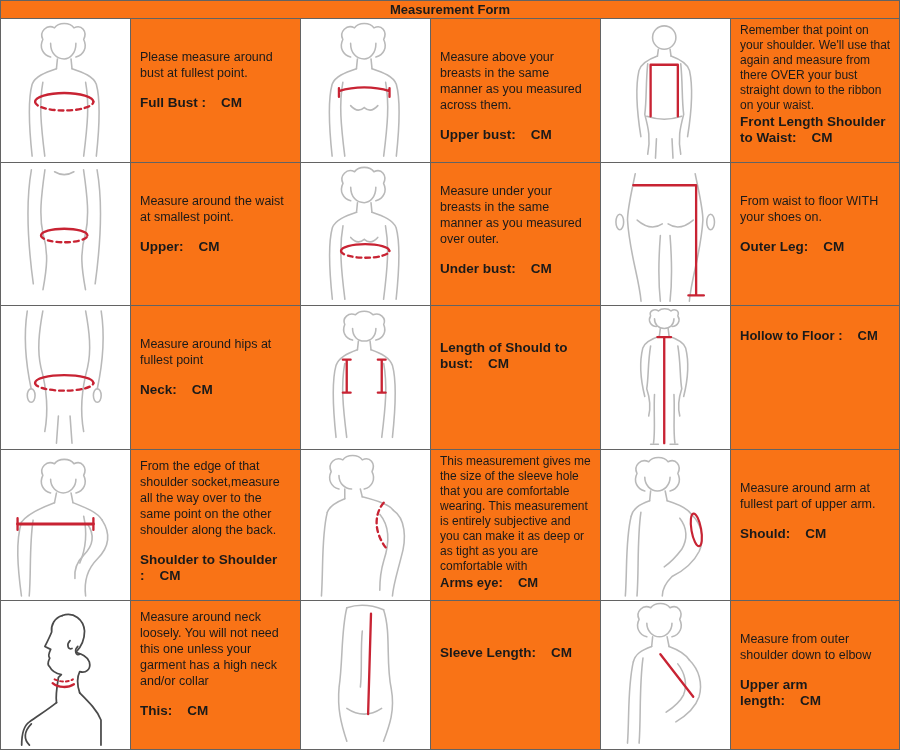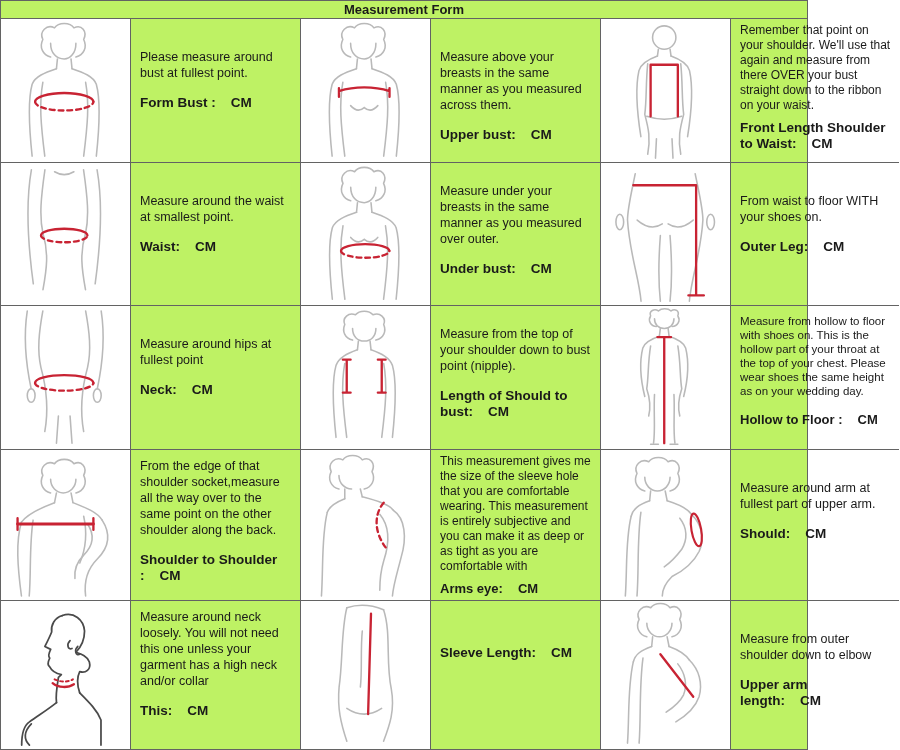--- a/index.html
+++ b/index.html
@@ -3,36 +3,36 @@
 <meta charset="utf-8">
 <style>
   :root{
     --measure-red:#c82333;
     --figure-gray:#b9b9b9;
     --sketch-dark:#4a4a4a;
     --border-gray:#636363;
   }
   *{margin:0;padding:0}
   body{background:#fff;font-family:"Liberation Sans",sans-serif;color:#1a1a1a}
-  .page{width:808px;height:750px;box-sizing:border-box;border:1px solid var(--border-gray);background:#bef264}
+  .page{width:900px;height:750px;box-sizing:border-box;border:1px solid var(--border-gray);background:#f97316}
   .title-bar{height:17px;line-height:17px;text-align:center;font-weight:bold;font-size:13px;border-bottom:1px solid var(--border-gray)}
   .grid{display:grid;grid-template-columns:130px 170px 130px 170px 130px 168px;grid-template-rows:144px 143px 144px 151px 148px}
   .cell{box-sizing:border-box;border-right:1px solid var(--border-gray);border-bottom:1px solid var(--border-gray);overflow:hidden}
   .grid .cell:nth-child(6n){border-right:none}
   .grid .cell:nth-child(n+25){border-bottom:none}
   .fig-cell{display:flex;align-items:center;justify-content:center;background:#fff}
   .fig-cell svg{width:98%;height:98%}
   .text-cell{padding:20px 8px 4px 9px;font-size:12.5px;line-height:16px}
   .pt-lg{padding-top:30px}
   .pt-sm{padding-top:8px}
   .small{font-size:11.5px;line-height:14px}
   .dense{font-size:12px;line-height:15px;padding-top:4px}
   .label{font-weight:bold;font-size:13.5px;line-height:16px;margin-top:14px}
   .small .label{font-size:13px}
-  .dense .label{margin-top:7px}
+  .dense .label{margin-top:1px}
   .unit{margin-left:15px}
   .fig-line{fill:none;stroke:var(--figure-gray);stroke-width:1.6;stroke-linecap:round;stroke-linejoin:round}
   .fig-dark{fill:none;stroke:var(--sketch-dark);stroke-width:1.8;stroke-linecap:round;stroke-linejoin:round}
   .red-line{fill:none;stroke:var(--measure-red);stroke-width:2.4;stroke-linecap:round}
   .red-thick{stroke-width:3}
   .red-dash{stroke-dasharray:5,4}
 </style>
 </head>
 <body>
 
@@ -46,21 +46,21 @@
         <path class="fig-line" d="M50,24 C50,34 56,40 64,40 C70,40 76,34 76,24"></path>
         <path class="fig-line" d="M57,40 L56,50 M71,40 L72,50"></path>
         <path class="fig-line" d="M56,50 C44,54 34,58 31,66 C26,84 28,112 31,140 M72,50 C84,54 94,58 97,66 C102,84 100,112 97,140"></path>
         <path class="fig-line" d="M42,64 C38,86 40,108 44,140 M86,64 C90,86 88,108 84,140"></path>
         <path class="red-line" d="M34,84 A30,9 0 0 1 94,84"></path>
         <path class="red-line red-dash" d="M34,84 A30,9 0 0 0 94,84"></path>
       </svg>
     </div>
     <div class="cell text-cell pt-lg">
       <div class="desc">Please measure around bust at fullest point.</div>
-      <div class="label"><span>Form Bust :</span><span class="unit">CM</span></div>
+      <div class="label"><span>Full Bust :</span><span class="unit">CM</span></div>
     </div>
 
     <div class="cell fig-cell">
       <svg viewBox="0 0 130 144">
         <path class="fig-line" d="M50,38 C42,36 38,28 42,20 C38,12 46,4 54,8 C58,2 70,2 74,8 C82,4 88,12 84,20 C88,28 84,36 76,38"></path>
         <path class="fig-line" d="M50,24 C50,34 56,40 64,40 C70,40 76,34 76,24"></path>
         <path class="fig-line" d="M57,40 L56,50 M71,40 L72,50"></path>
         <path class="fig-line" d="M56,50 C44,54 34,58 31,66 C26,84 28,112 31,140 M72,50 C84,54 94,58 97,66 C102,84 100,112 97,140"></path>
         <path class="fig-line" d="M42,64 C38,86 40,108 44,140 M86,64 C90,86 88,108 84,140"></path>
         <path class="fig-line" d="M50,88 Q57,96 64,90 M64,90 Q71,96 78,88"></path>
@@ -92,21 +92,21 @@
       <svg viewBox="0 0 130 144">
         <path class="fig-line" d="M54,8 Q64,14 74,8"></path>
         <path class="fig-line" d="M30,6 C24,40 26,80 32,124 M98,6 C104,40 102,80 96,124"></path>
         <path class="fig-line" d="M44,6 C40,34 38,54 42,72 C48,92 46,108 42,130 M84,6 C88,34 90,54 86,72 C80,92 82,108 86,130"></path>
         <path class="red-line" d="M40,74 A24,7 0 0 1 88,74"></path>
         <path class="red-line red-dash" d="M40,74 A24,7 0 0 0 88,74"></path>
       </svg>
     </div>
     <div class="cell text-cell pt-lg">
       <div class="desc">Measure around the waist at smallest point.</div>
-      <div class="label"><span>Waist:</span><span class="unit">CM</span></div>
+      <div class="label"><span>Upper:</span><span class="unit">CM</span></div>
     </div>
 
     <div class="cell fig-cell">
       <svg viewBox="0 0 130 144">
         <path class="fig-line" d="M50,38 C42,36 38,28 42,20 C38,12 46,4 54,8 C58,2 70,2 74,8 C82,4 88,12 84,20 C88,28 84,36 76,38"></path>
         <path class="fig-line" d="M50,24 C50,34 56,40 64,40 C70,40 76,34 76,24"></path>
         <path class="fig-line" d="M57,40 L56,50 M71,40 L72,50"></path>
         <path class="fig-line" d="M56,50 C44,54 34,58 31,66 C26,84 28,112 31,140 M72,50 C84,54 94,58 97,66 C102,84 100,112 97,140"></path>
         <path class="fig-line" d="M42,64 C38,86 40,108 44,140 M86,64 C90,86 88,108 84,140"></path>
         <path class="fig-line" d="M50,76 Q57,84 64,78 M64,78 Q71,84 78,76"></path>
@@ -156,38 +156,36 @@
         <path class="fig-line" d="M52,34 C44,32 41,25 44,18 C41,11 48,5 55,8 C59,3 69,3 73,8 C80,5 87,11 84,18 C87,25 84,32 76,34"></path>
         <path class="fig-line" d="M52,22 C52,30 57,35 64,35 C71,35 76,30 76,22"></path>
         <path class="fig-line" d="M58,35 L57,44 M70,35 L71,44"></path>
         <path class="fig-line" d="M57,44 C46,48 38,52 35,60 C30,78 32,106 35,134 M71,44 C82,48 90,52 93,60 C98,78 96,106 93,134"></path>
         <path class="fig-line" d="M44,58 C40,80 42,102 46,134 M84,58 C88,80 86,102 82,134"></path>
         <path class="red-line" d="M46,54 L46,88 M42,54 L50,54 M42,88 L50,88"></path>
         <path class="red-line" d="M82,54 L82,88 M78,54 L86,54 M78,88 L86,88"></path>
       </svg>
     </div>
     <div class="cell text-cell">
-      <div class="desc">Measure from the top of your shoulder down to bust point (nipple).</div>
       <div class="label"><span>Length of Should to bust:</span><span class="unit">CM</span></div>
     </div>
 
     <div class="cell fig-cell">
       <svg viewBox="0 0 130 144">
         <path class="fig-line" d="M56,20 C50,20 47,14 50,9 C48,4 54,1 58,4 C61,1 68,1 71,4 C75,1 80,4 78,9 C81,14 78,20 72,20"></path>
         <path class="fig-line" d="M54,12 C54,18 58,22 64,22 C70,22 74,18 74,12"></path>
         <path class="fig-line" d="M60,22 L59,30 M68,22 L69,30"></path>
         <path class="fig-line" d="M59,30 C50,33 44,36 42,42 C38,58 40,76 44,92 M69,30 C78,33 84,36 86,42 C90,58 88,76 84,92"></path>
         <path class="fig-line" d="M50,40 C47,58 48,72 46,84 C50,96 50,104 48,112 M78,40 C81,58 80,72 82,84 C78,96 78,104 80,112"></path>
         <path class="fig-line" d="M54,90 C53,108 55,126 53,140 M74,90 C75,108 73,126 75,140"></path>
         <path class="fig-line" d="M50,141 L58,141 M70,141 L78,141"></path>
         <path class="red-line" d="M57,31 L71,31 M64,31 L64,140"></path>
       </svg>
     </div>
     <div class="cell text-cell small pt-sm">
-      <div class="desc">Measure from hollow to floor with shoes on. This is the hollow part of your throat at the top of your chest. Please wear shoes the same height as on your wedding day.</div>
       <div class="label"><span>Hollow to Floor :</span><span class="unit">CM</span></div>
     </div>
 
     <div class="cell fig-cell">
       <svg viewBox="0 0 130 151">
         <path class="fig-line" d="M50,42 C42,40 38,32 42,24 C38,16 46,8 54,12 C58,6 70,6 74,12 C82,8 88,16 84,24 C88,32 84,40 76,42"></path>
         <path class="fig-line" d="M50,28 C50,36 56,42 63,42 C70,42 76,36 76,28"></path>
         <path class="fig-line" d="M56,42 L54,52 M71,42 L73,52"></path>
         <path class="fig-line" d="M54,52 C38,58 26,64 20,72 M73,52 C88,58 98,62 103,70"></path>
         <path class="fig-line" d="M20,72 C14,92 16,118 20,148"></path>

